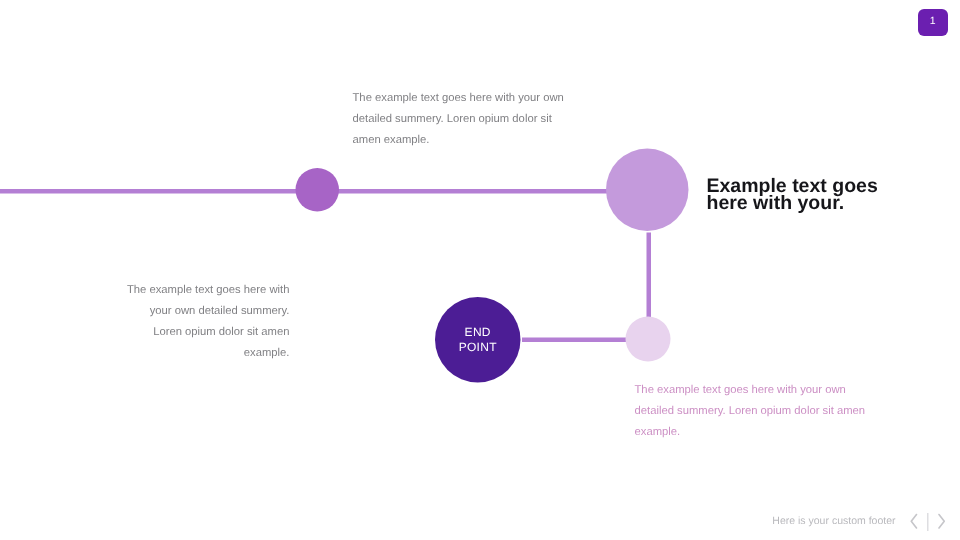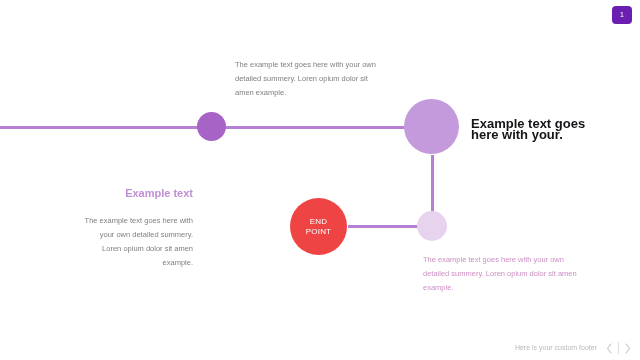--- a/index.html
+++ b/index.html
@@ -79,21 +79,21 @@
     top: 211px;
     width: 30px;
     height: 30px;
     background: #e8d3ee;
   }
   .node-end {
     left: 290px;
     top: 198px;
     width: 57px;
     height: 57px;
-    background: #ef4444;
+    background: #4c1d95;
     display: flex;
     align-items: center;
     justify-content: center;
     text-align: center;
   }
   .node-end .end-label {
     color: #ffffff;
     font-size: 8px;
     line-height: 10px;
     letter-spacing: 0.2px;
@@ -204,21 +204,20 @@
 
   <div class="node node-end">
     <div class="end-label"><span>END</span><br><span>POINT</span></div>
   </div>
 
   <div class="txt-top">The example text goes here with your own detailed summery. Loren opium dolor sit amen example.</div>
 
   <div class="txt-bignode">Example text goes here with your.</div>
 
   <div class="left-block">
-    <p class="heading">Example text</p>
     <p class="body">The example text goes here with your own detailed summery. Loren opium dolor sit amen example.</p>
   </div>
 
   <div class="txt-pink">The example text goes here with your own detailed summery. Loren opium dolor sit amen example.</div>
 
   <div class="footer">
     <span class="footer-text">Here is your custom footer</span>
     <span class="footer-nav">
       <span class="chev">
         <svg viewBox="0 0 9 13" width="9" height="13" aria-hidden="true">

